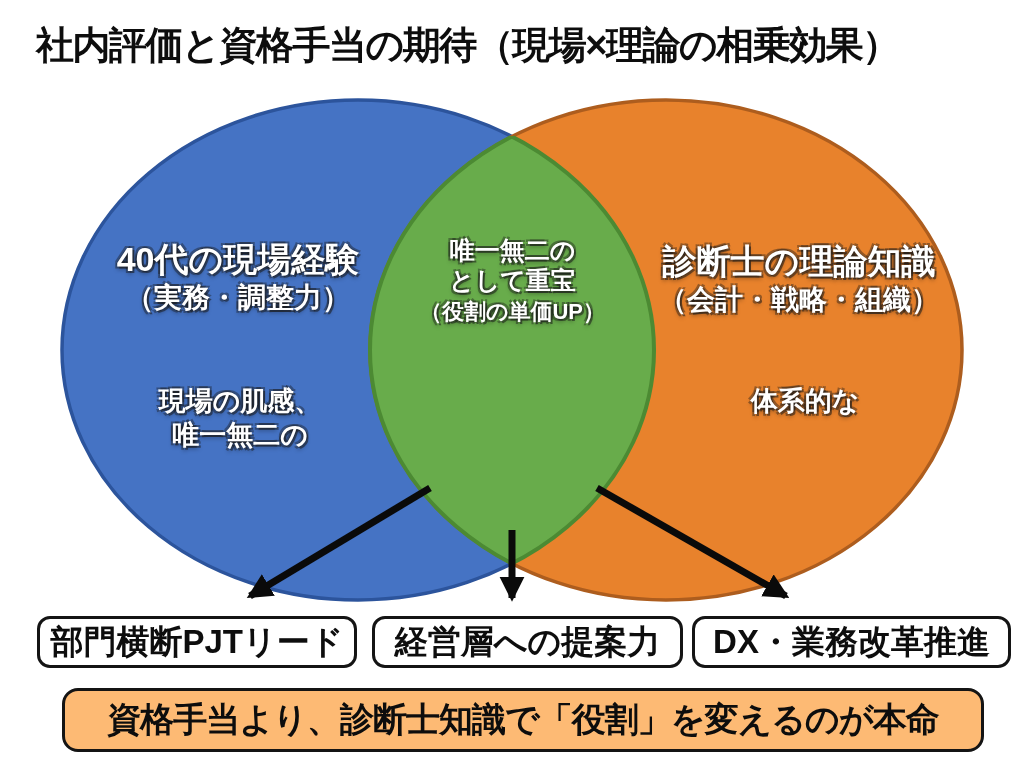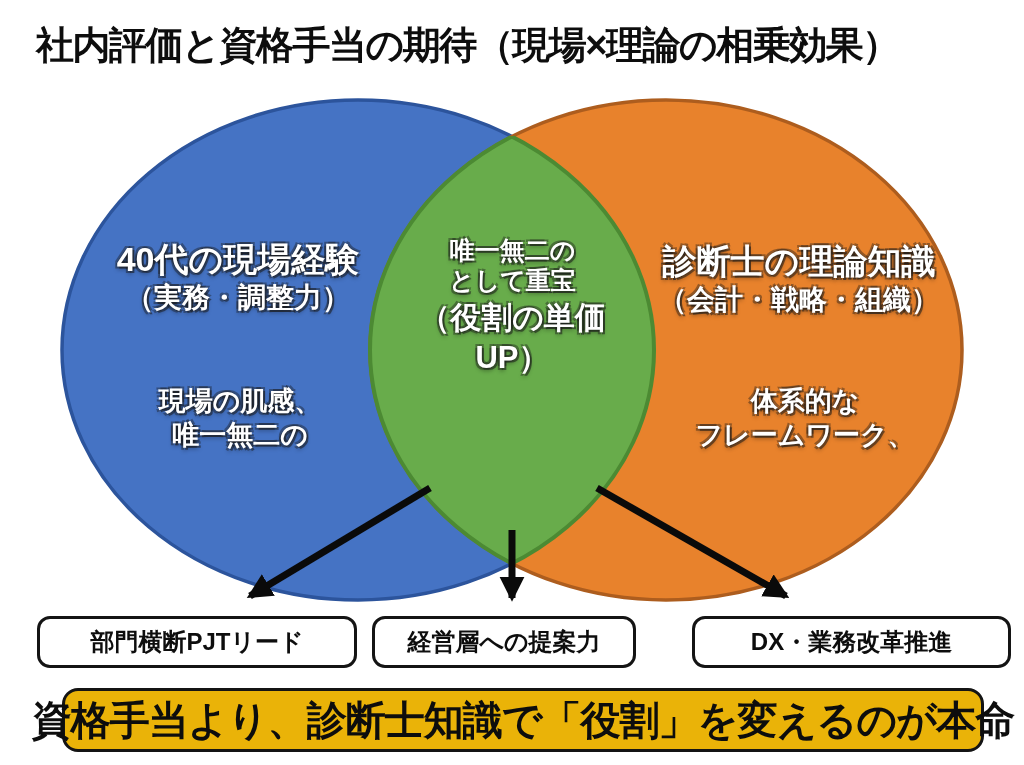--- a/index.html
+++ b/index.html
@@ -18,32 +18,32 @@
       -2px -2px 0 rgba(25,25,25,.40),
        2px -2px 0 rgba(25,25,25,.40),
       -2px  2px 0 rgba(25,25,25,.40),
        2px  2px 0 rgba(25,25,25,.55),
        0 3px 4px rgba(0,0,0,.35);
   }
   .head-main { font-size:34px; line-height:1.2; }
   .head-sub  { font-size:28px; line-height:1.3; }
   .body-line { font-size:27px; line-height:1.26; }
   .center-head .head-main { font-size:25px;font-family:Liberation Mono, monospace; }
-  .center-head .head-sub  { font-size:31px; }
+  .center-head .head-sub  { font-size:22px; }
   .outcome-box {
     position:absolute; top:616px; height:52px; box-sizing:border-box;
     background:#ffffff; border:3px solid #141414; border-radius:13px;
     display:flex; align-items:center; justify-content:center;
-    font-size:24px; font-weight:bold; color:#0d0d0d; white-space:nowrap;
+    font-size:33px; font-weight:bold; color:#0d0d0d; white-space:nowrap;
   }
   .conclusion-box {
     position:absolute; left:62px; top:688px; width:922px; height:64px; box-sizing:border-box;
-    background:#eab308; border:3px solid #141414; border-radius:16px;
+    background:#fdba74; border:3px solid #141414; border-radius:16px;
     display:flex; align-items:center; justify-content:center;
-    font-size:40px; font-weight:bold; color:#0d0d0d; letter-spacing:-1px; white-space:nowrap;
+    font-size:34px; font-weight:bold; color:#0d0d0d; letter-spacing:-1px; white-space:nowrap;
   }
 </style>
 </head>
 <body>
 
 <div class="canvas">
 
   <div class="title">社内評価と資格手当の期待（現場×理論の相乗効果）</div>
 
   <svg class="venn-svg" width="1024" height="765" viewBox="0 0 1024 765">
@@ -88,27 +88,26 @@
     <div class="head-main">として重宝</div>
     <div class="head-sub">（役割の単価UP）</div>
   </div>
 
   <div class="label right-head" style="left:634px; top:241px; width:330px;">
     <div class="head-main">診断士の理論知識</div>
     <div class="head-sub">（会計・戦略・組織）</div>
   </div>
   <div class="label right-body" style="left:655px; top:384px; width:300px;">
     <div class="body-line">体系的な</div>
-    <div class="body-line">フレームワーク、</div>
   </div>
 
   <div class="outcome-box" style="left:37px; width:320px;">
     <span>部門横断PJTリード</span>
   </div>
-  <div class="outcome-box" style="left:372px; width:264px;">
+  <div class="outcome-box" style="left:372px; width:311px;">
     <span>経営層への提案力</span>
   </div>
   <div class="outcome-box" style="left:692px; width:319px;">
     <span>DX・業務改革推進</span>
   </div>
 
   <div class="conclusion-box">
     <span>資格手当より、診断士知識で「役割」を変えるのが本命</span>
   </div>
 

